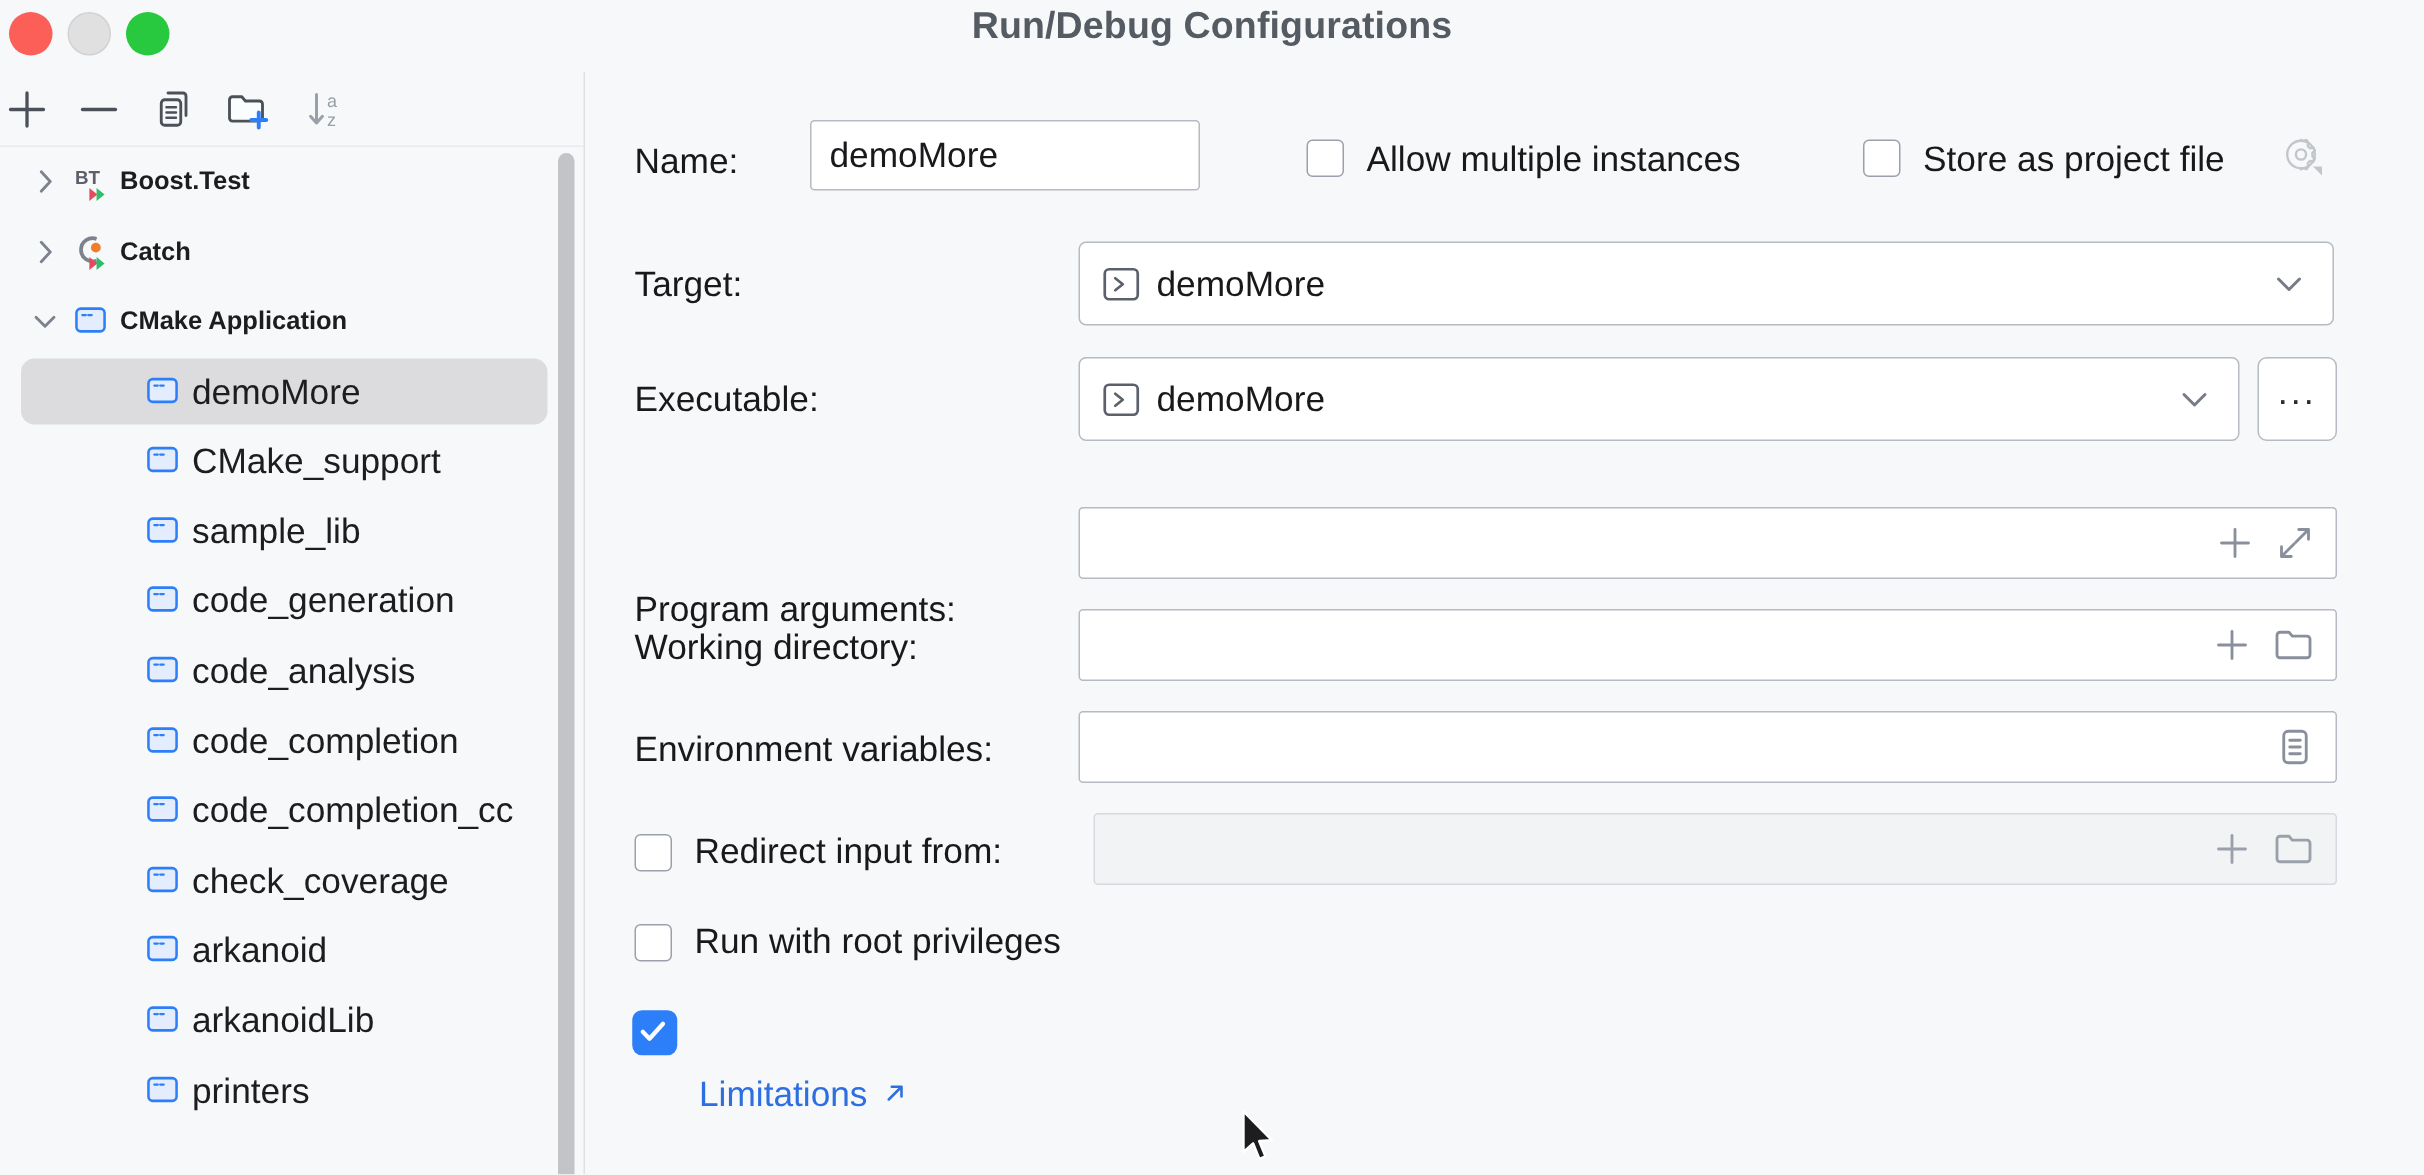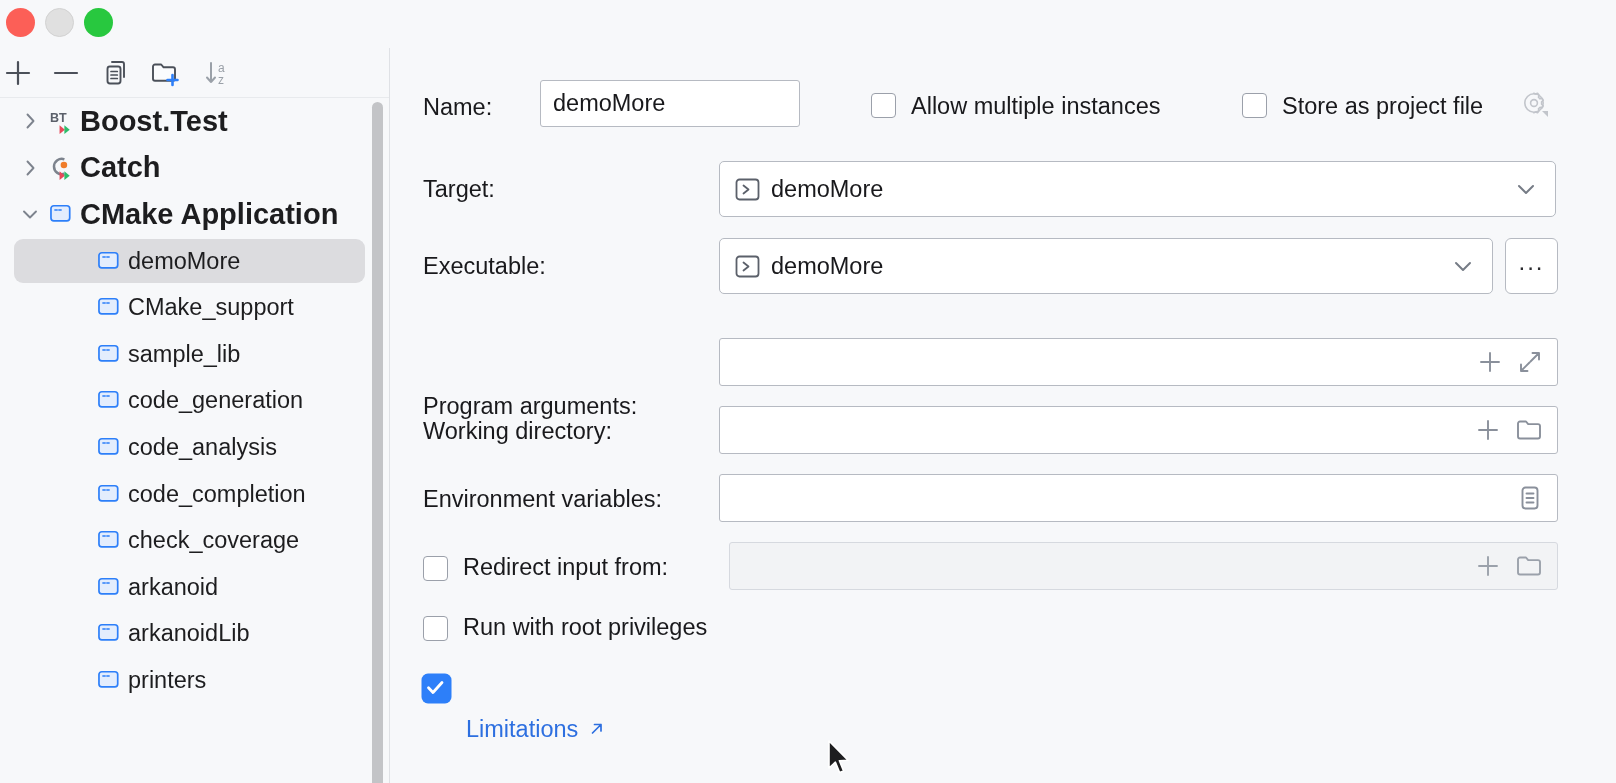--- a/index.html
+++ b/index.html
@@ -84,21 +84,21 @@
   .tree-row .ticon {
     width: 34px; height: 28px;
     display: flex; align-items: center; justify-content: center;
     flex: 0 0 auto;
   }
   .tree-row .tlabel {
     font-size: 23.5px; color: #1d1d1f;
     white-space: nowrap;
     margin-left: 2px;
   }
-  .tree-row.group .tlabel { font-weight: bold; font-size: 29px; }
+  .tree-row.group .tlabel { font-weight: bold; font-size: 17px; }
   .tree-row.selected .sel-bg {
     position: absolute; left: 14px; right: 24px; top: 1px; bottom: 1px;
     background: #dcdcdf; border-radius: 9px;
   }
   .tree-row.selected .chev,
   .tree-row.selected .ticon,
   .tree-row.selected .tlabel { position: relative; z-index: 2; }
 
   #side-scrollbar {
     position: absolute; right: 6px; top: 54px;
@@ -189,20 +189,21 @@
 </style>
 </head>
 <body>
 
 <div id="window">
 
   <div id="titlebar">
     <div class="traffic red"></div>
     <div class="traffic amber"></div>
     <div class="traffic green"></div>
+    <div id="title-text">Run/Debug Configurations</div>
   </div>
 
   <div id="sidebar">
 
     <div id="side-toolbar">
       <div class="tb-btn" id="tb-add">
         <svg width="32" height="32" viewBox="0 0 32 32">
           <path d="M16 5 V27 M5 16 H27" stroke="#4b5059" stroke-width="2.2" fill="none" stroke-linecap="round"></path>
         </svg>
       </div>
@@ -326,20 +327,29 @@
           <span class="tlabel">code_analysis</span>
         </div>
         <div class="tree-row leaf">
           <span class="ticon">
             <svg viewBox="0 0 28 28" width="25" height="25">
               <rect x="2.2" y="4.2" width="21" height="17" rx="3.2" fill="#e3edfd" stroke="#2d7ff9" stroke-width="1.9"></rect>
               <path d="M6.6 9 h2.6 M11 9 h2.6" stroke="#2d7ff9" stroke-width="1.7" stroke-linecap="round"></path>
             </svg>
           </span>
           <span class="tlabel">code_completion</span>
+        </div>
+        <div class="tree-row leaf">
+          <span class="ticon">
+            <svg viewBox="0 0 28 28" width="25" height="25">
+              <rect x="2.2" y="4.2" width="21" height="17" rx="3.2" fill="#e3edfd" stroke="#2d7ff9" stroke-width="1.9"></rect>
+              <path d="M6.6 9 h2.6 M11 9 h2.6" stroke="#2d7ff9" stroke-width="1.7" stroke-linecap="round"></path>
+            </svg>
+          </span>
+          <span class="tlabel">code_completion_cc</span>
         </div>
         <div class="tree-row leaf">
           <span class="ticon">
             <svg viewBox="0 0 28 28" width="25" height="25">
               <rect x="2.2" y="4.2" width="21" height="17" rx="3.2" fill="#e3edfd" stroke="#2d7ff9" stroke-width="1.9"></rect>
               <path d="M6.6 9 h2.6 M11 9 h2.6" stroke="#2d7ff9" stroke-width="1.7" stroke-linecap="round"></path>
             </svg>
           </span>
           <span class="tlabel">check_coverage</span>
         </div>

